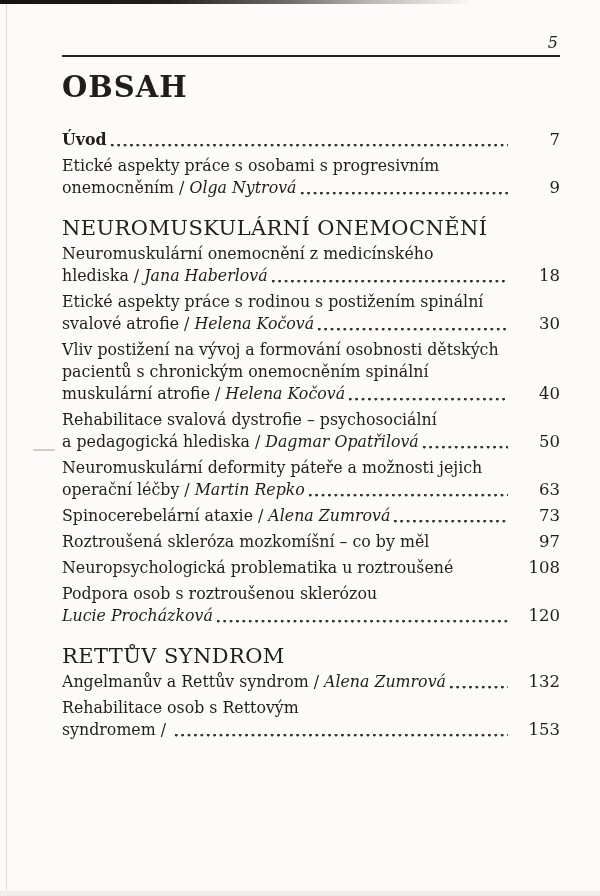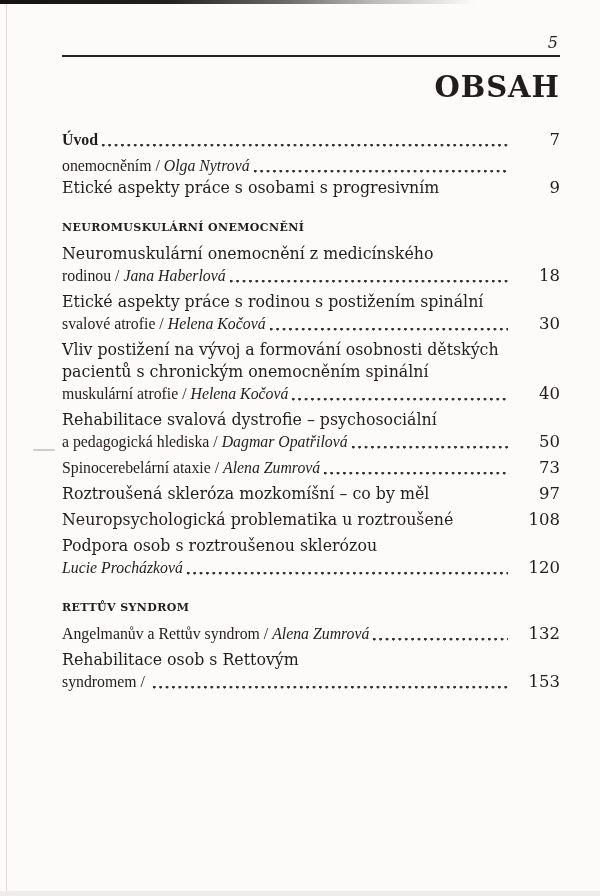--- a/index.html
+++ b/index.html
@@ -6,26 +6,26 @@
   .scan{position:relative;width:600px;height:896px;background:#fcfbf9;overflow:hidden;
         font-family:"DejaVu Serif","Liberation Serif",serif;color:#201d1a;}
   .artifact-top{position:absolute;top:0;left:0;width:475px;height:4px;
         background:linear-gradient(to right,#141312 0%,#21201e 35%,#6b6966 60%,#bab8b5 78%,rgba(250,249,247,0) 100%);}
   .artifact-left{position:absolute;top:4px;left:6px;width:1px;bottom:5px;background:#dedbd7;}
   .artifact-bottom{position:absolute;left:0;bottom:0;width:600px;height:5px;background:#eeedeb;}
   .artifact-dash{position:absolute;left:33px;top:449px;width:22px;height:2px;background:#cfccc8;border-radius:1px;}
   .page-inner{position:absolute;top:0;left:0;width:600px;box-sizing:border-box;padding:32px 40px 0 62px;}
   .folio{text-align:right;font-style:italic;font-size:16px;line-height:22px;padding-right:2px;}
   .rule{height:0;border-top:2px solid #262422;margin-top:1px;}
-  .title{font-size:29px;font-weight:bold;letter-spacing:1px;line-height:36px;margin:12px 0 24px 0;text-align:right;}
-  .toc-heading{font-weight:bold;font-size:11px;line-height:22px;letter-spacing:0.4px;margin:18px 0 4px 0;}
+  .title{font-size:29px;font-weight:bold;letter-spacing:1px;line-height:36px;margin:12px 0 24px 0;}
+  .toc-heading{font-weight:normal;font-size:21px;line-height:22px;letter-spacing:0.4px;margin:18px 0 4px 0;}
   .toc-entry{display:flex;align-items:flex-end;margin-bottom:4px;}
   .entry-text{flex:1 1 auto;min-width:0;font-size:15.8px;line-height:22px;}
   .entry-line{white-space:pre;}
-  .entry-line.last{display:flex;align-items:flex-start;font-family:Liberation Serif, serif;}
+  .entry-line.last{display:flex;align-items:flex-start;}
   .roman{white-space:pre;}
   .author{font-style:italic;white-space:pre;}
   .dots{flex:1 1 12px;align-self:flex-end;height:5px;margin:0 8px 3px 3px;
         background-image:radial-gradient(circle at 2.2px 2.2px,#34312d 1.15px,rgba(0,0,0,0) 1.6px);
         background-size:6.4px 5px;background-repeat:repeat-x;}
   .entry-page{flex:0 0 44px;width:44px;text-align:right;font-size:16.5px;line-height:22px;}
   .toc-entry.bold .roman{font-weight:bold;}
 </style>
 </head>
 <body>
@@ -42,30 +42,30 @@
     <div class="title">OBSAH</div>
     <div class="toc">
         <div class="toc-entry bold">
           <div class="entry-text">
             <div class="entry-line last"><span class="roman">Úvod</span><span class="dots"></span></div>
           </div>
           <div class="entry-page">7</div>
         </div>
         <div class="toc-entry">
           <div class="entry-text">
+            <div class="entry-line"><span class="roman">Etické aspekty práce s osobami s progresivním</span></div>
             <div class="entry-line last"><span class="roman">onemocněním / </span><span class="author">Olga Nytrová</span><span class="dots"></span></div>
-            <div class="entry-line"><span class="roman">Etické aspekty práce s osobami s progresivním</span></div>
           </div>
           <div class="entry-page">9</div>
         </div>
         <div class="toc-heading">NEUROMUSKULÁRNÍ ONEMOCNĚNÍ</div>
         <div class="toc-entry">
           <div class="entry-text">
             <div class="entry-line"><span class="roman">Neuromuskulární onemocnění z medicínského</span></div>
-            <div class="entry-line last"><span class="roman">rodinou / </span><span class="author">Jana Haberlová</span><span class="dots"></span></div>
+            <div class="entry-line last"><span class="roman">hlediska / </span><span class="author">Jana Haberlová</span><span class="dots"></span></div>
           </div>
           <div class="entry-page">18</div>
         </div>
         <div class="toc-entry">
           <div class="entry-text">
             <div class="entry-line"><span class="roman">Etické aspekty práce s rodinou s postižením spinální</span></div>
             <div class="entry-line last"><span class="roman">svalové atrofie / </span><span class="author">Helena Kočová</span><span class="dots"></span></div>
           </div>
           <div class="entry-page">30</div>
         </div>
@@ -76,20 +76,27 @@
             <div class="entry-line last"><span class="roman">muskulární atrofie / </span><span class="author">Helena Kočová</span><span class="dots"></span></div>
           </div>
           <div class="entry-page">40</div>
         </div>
         <div class="toc-entry">
           <div class="entry-text">
             <div class="entry-line"><span class="roman">Rehabilitace svalová dystrofie – psychosociální</span></div>
             <div class="entry-line last"><span class="roman">a pedagogická hlediska / </span><span class="author">Dagmar Opatřilová</span><span class="dots"></span></div>
           </div>
           <div class="entry-page">50</div>
+        </div>
+        <div class="toc-entry">
+          <div class="entry-text">
+            <div class="entry-line"><span class="roman">Neuromuskulární deformity páteře a možnosti jejich</span></div>
+            <div class="entry-line last"><span class="roman">operační léčby / </span><span class="author">Martin Repko</span><span class="dots"></span></div>
+          </div>
+          <div class="entry-page">63</div>
         </div>
         <div class="toc-entry">
           <div class="entry-text">
             <div class="entry-line last"><span class="roman">Spinocerebelární ataxie / </span><span class="author">Alena Zumrová</span><span class="dots"></span></div>
           </div>
           <div class="entry-page">73</div>
         </div>
         <div class="toc-entry">
           <div class="entry-text">
             <div class="entry-line"><span class="roman">Roztroušená skleróza mozkomíšní – co by měl</span></div>

